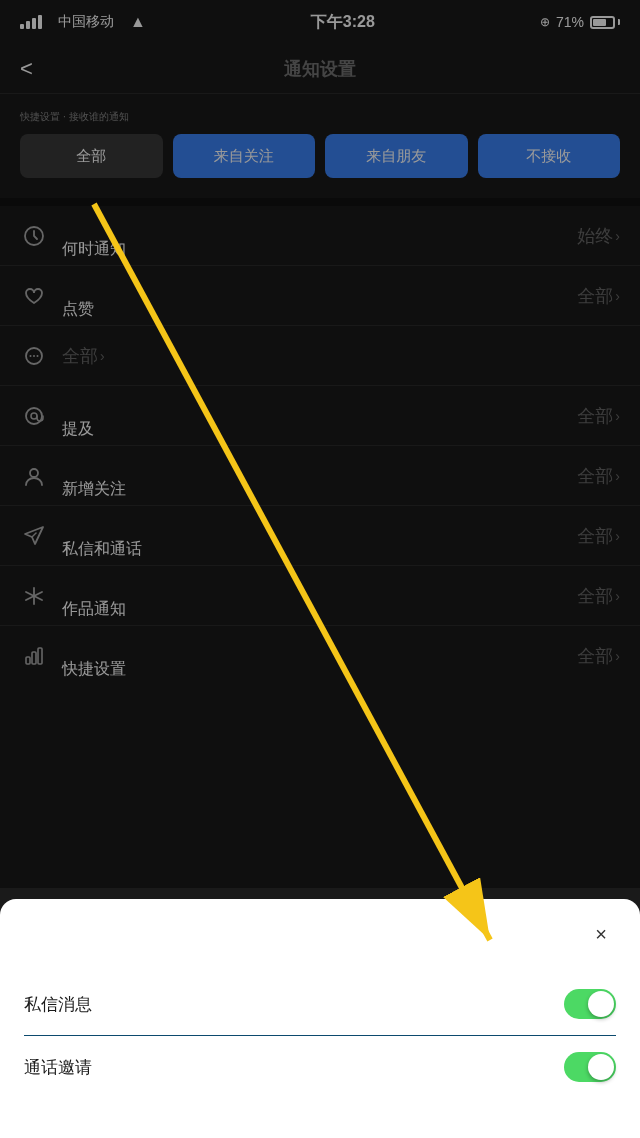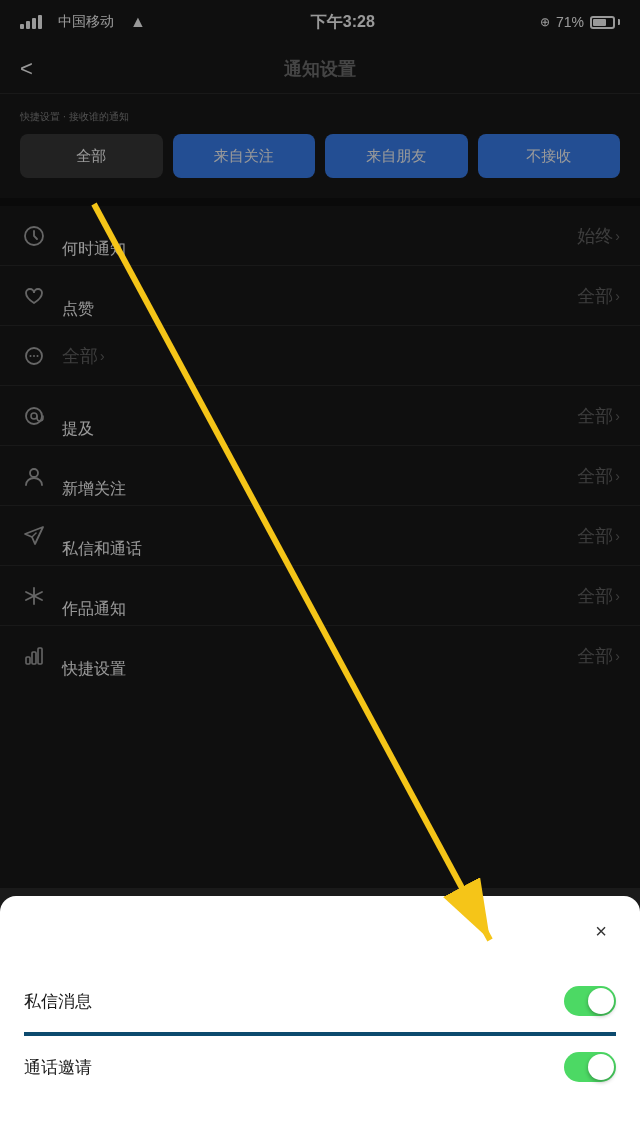--- a/index.html
+++ b/index.html
@@ -187,21 +187,21 @@
       height: 30px;
       display: flex;
       align-items: center;
       justify-content: center;
     }
     .sheet-item {
       display: flex;
       align-items: center;
       justify-content: space-between;
       padding: 16px 0;
-      border-bottom: 4px solid #0c4a6e;
+      border-bottom: 1px solid #0c4a6e;
     }
     .sheet-item:last-child {
       border-bottom: none;
     }
     .sheet-item-label {
       font-size: 17px;
       color: #1a1a1a;
       font-weight: 400;
     }
 

